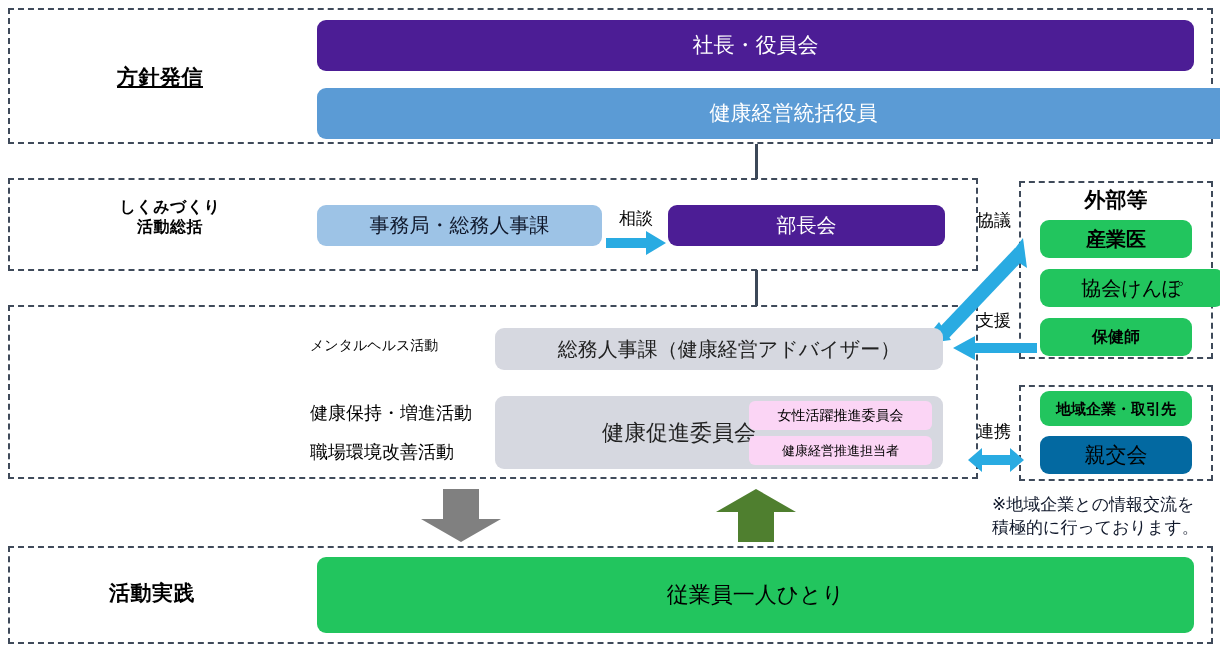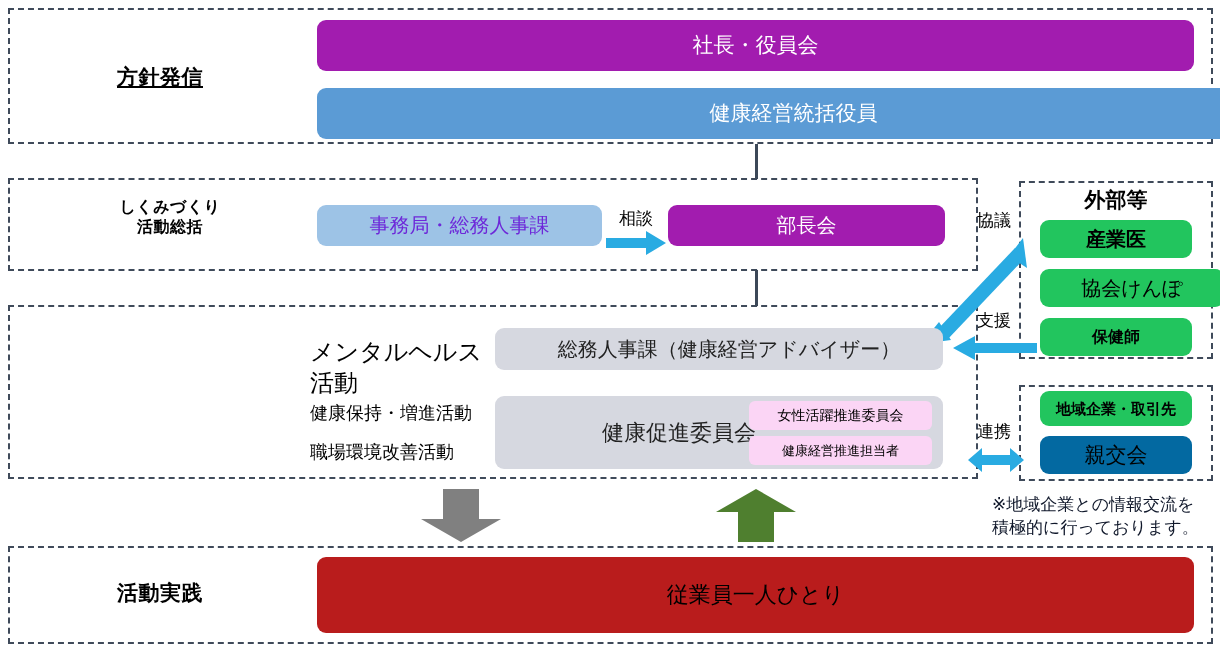--- a/index.html
+++ b/index.html
@@ -35,27 +35,27 @@
   .pill{
     position:absolute;
     box-sizing:border-box;
     border-radius:9px;
     display:flex;
     align-items:center;
     justify-content:center;
     text-align:center;
     line-height:1.15;
   }
-  .pill.blue-dark{background:#a21caf;color:#ffffff;text-align:center;}
+  .pill.blue-dark{background:#4c1d95;color:#ffffff;text-align:center;}
   .pill.blue-mid{background:#5b9bd5;color:#ffffff;}
-  .pill.blue-light{background:#9dc3e6;color:#6d28d9;}
+  .pill.blue-light{background:#9dc3e6;color:#0f172a;}
   .pill.gray{background:#d6d8e0;color:#222;padding-left:20px;}
   .pill.amber{background:#22c55e;color:#000;}
   .pill.pink{background:#0369a1;color:#000;}
-  .pill.yellow{background:#b91c1c;color:#000;text-align:right;}
+  .pill.yellow{background:#22c55e;color:#000;text-align:right;}
 
   .tiny-pill{
     position:absolute;
     box-sizing:border-box;
     border-radius:6px;
     display:flex;align-items:center;justify-content:center;
     font-size:14px;
     background:#fbd5f5;color:#000;
   }
 
@@ -93,21 +93,21 @@
   <div class="band" style="left:8px;top:546px;width:1205px;height:98px;"></div>
   <div class="band" style="left:1019px;top:181px;width:194px;height:178px;"></div>
   <div class="band" style="left:1019px;top:385px;width:194px;height:96px;"></div>
 
   <div class="rowlabel" style="left:60px;top:64px;width:200px;text-decoration:underline;">方針発信</div>
 
   <div class="rowlabel" style="left:60px;top:197px;width:220px;font-size:16px;">しくみづくり
 活動総括</div>
 
 
-  <div class="rowlabel" style="left:60px;top:580px;width:200px;">活動実践</div>
+  <div class="rowlabel" style="left:52px;top:580px;width:200px;">活動実践</div>
 
   <div class="pill blue-dark" style="left:317px;top:20px;width:877px;height:51px;font-size:21px;">
     <span>社長・役員会</span>
   </div>
   <div class="pill blue-mid" style="left:317px;top:88px;width:953px;height:51px;font-size:21px;">
     <span>健康経営統括役員</span>
   </div>
 
   <div class="vline" style="left:755px;top:144px;width:3px;height:35px;"></div>
 
@@ -148,21 +148,21 @@
       <path d="M22 98 L100 16 L110 26 L32 108 Z"></path>
     </g>
   </svg>
 
   <div class="txt" style="left:971px;top:310px;width:46px;font-size:17px;text-align:center;">支援</div>
 
   <svg class="arrow-svg" style="left:953px;top:335px;" width="84" height="26" viewBox="0 0 84 26">
     <path d="M84 8 L22 8 L22 1 L0 13 L22 25 L22 18 L84 18 Z" fill="#29abe2"></path>
   </svg>
 
-  <div class="txt" style="left:310px;top:336px;width:180px;font-size:24px;text-align:left;">メンタルヘルス活動</div>
+  <div class="txt" style="left:310px;top:336px;width:180px;font-size:14px;text-align:left;">メンタルヘルス活動</div>
 
   <div class="pill gray" style="left:495px;top:328px;width:448px;height:42px;font-size:20px;">
     <span>総務人事課（健康経営アドバイザー）</span>
   </div>
 
   <div class="txt" style="left:310px;top:402px;width:180px;font-size:18px;text-align:left;">健康保持・増進活動</div>
   <div class="txt" style="left:310px;top:441px;width:180px;font-size:18px;text-align:left;">職場環境改善活動</div>
 
   <div class="pill gray" style="left:495px;top:396px;width:448px;height:73px;">
     <span style="font-size:22px;margin-right:100px;">健康促進委員会</span>

